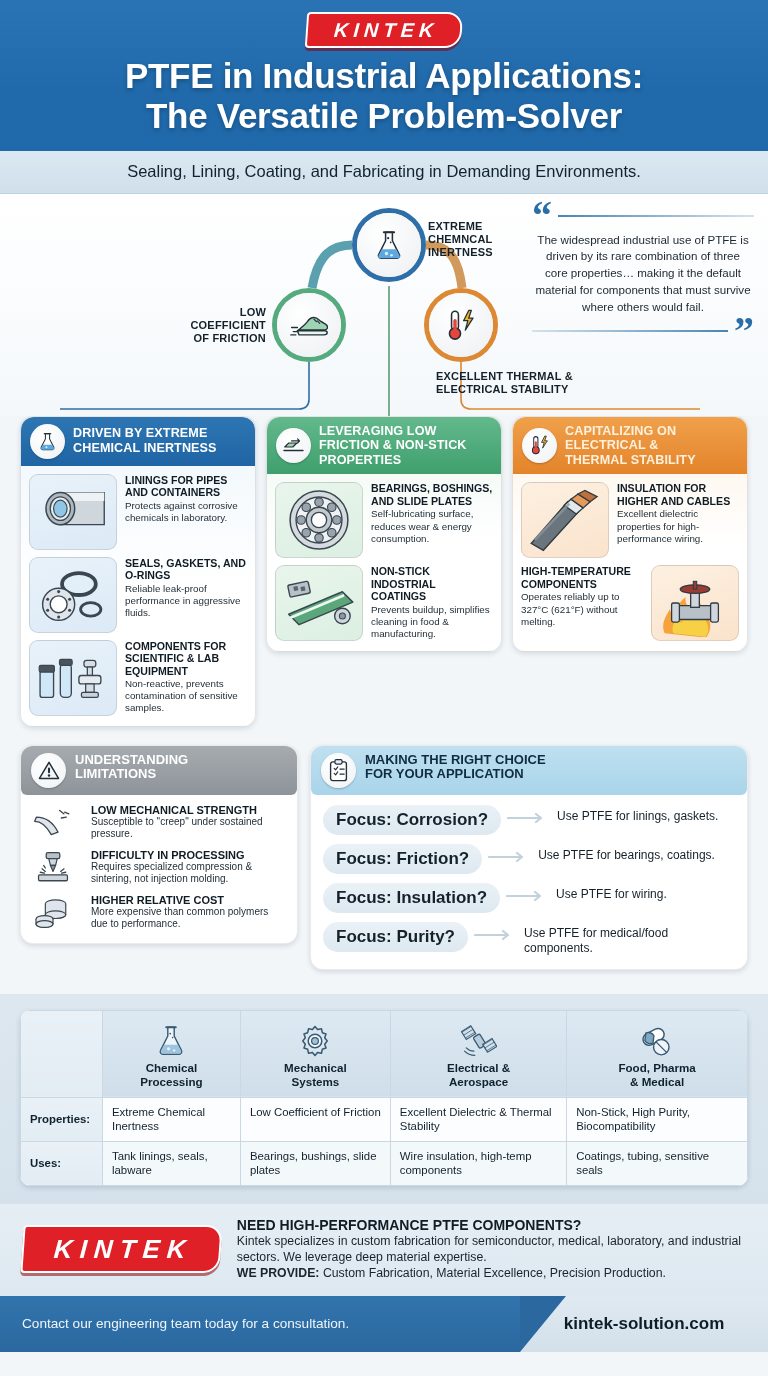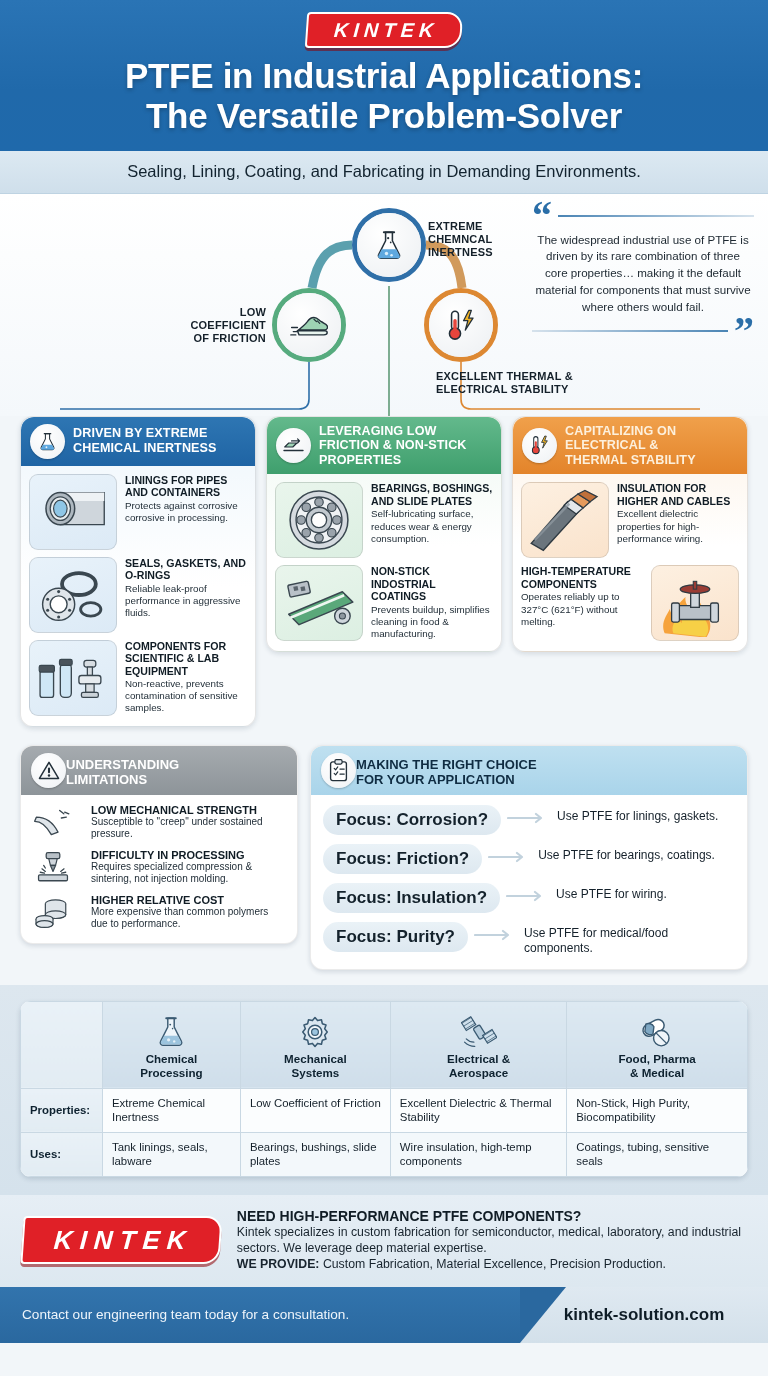--- a/index.html
+++ b/index.html
@@ -128,21 +128,21 @@
   .c3 .thumb { background: linear-gradient(160deg,#fdf0e1,#fae3cc); }
   .item-text h4 { font-size: 10.6px; font-weight: bold; color: #101c25; line-height: 1.18; }
   .item-text p  { font-size: 9.8px; color: #1d2a34; line-height: 1.25; margin-top: 1px; }
 
   
   .mid { display: flex; gap: 12px; padding: 18px 20px 0; align-items: flex-start; }
   .panel { border-radius: 13px; overflow: hidden;
     box-shadow: 0 2px 5px rgba(20,45,70,.14); border: 1px solid rgba(0,0,0,.08); }
   .panel-lim { flex: 0 0 278px; background: #ffffff; }
   .panel-choice { flex: 1; background: #ffffff; }
-  .panel-head { display: flex; align-items: flex-end; padding: 7px 10px; }
+  .panel-head { display: flex; align-items: flex-start; gap: 9px; padding: 7px 10px; border-radius: 6px; }
   .lim-head { background: linear-gradient(180deg,#a6abaf,#8d9499); }
   .lim-head h3 { color: #fff; font-size: 13px; font-weight: bold; line-height: 1.15; }
   .choice-head { background: linear-gradient(180deg,#bfe0f0,#a9d4ea); }
   .choice-head h3 { color: #0f2c42; font-size: 13px; font-weight: bold; line-height: 1.15; }
   .lim-body { padding: 9px 11px 11px; display: flex; flex-direction: column; gap: 7px; }
   .lim-item { display: flex; gap: 17px; align-items: flex-start; }
   .lim-ico { flex: 0 0 42px; height: 38px; display: flex; align-items: center; justify-content: center; }
   .lim-item h4 { font-size: 11px; font-weight: bold; color: #101c25; }
   .lim-item p  { font-size: 10px; color: #1d2a34; line-height: 1.26; }
 
@@ -150,21 +150,21 @@
   .choice-row { display: flex; align-items: flex-start; gap: 6px; }
   .pill {
     background: linear-gradient(180deg,#eaf2f7,#dde8f0);
     border-radius: 999px; padding: 5px 13px; font-size: 17px; font-weight: bold;
     color: #14222c; flex: 0 0 auto; min-width: 132px;
   }
   .arrow { flex: 0 0 44px; display: flex; align-items: center; padding-top: 7px; }
   .choice-row .ans { font-size: 12px; color: #15212b; line-height: 1.3; padding-top: 4px; }
 
   
-  .table-sect { margin-top: 15px; padding: 16px 20px 18px;
+  .table-sect { margin-top: 24px; padding: 16px 20px 18px;
     background: linear-gradient(180deg,#dde7ef 0%, #d5e2ec 100%); }
   .ptable { width: 100%; border-collapse: collapse; border-radius: 11px; overflow: hidden;
     box-shadow: 0 2px 5px rgba(20,45,70,.16); background: #fff; }
   .ptable th, .ptable td { border: 1px solid #c9d8e3; }
   .ptable thead th {
     background: linear-gradient(180deg,#dde9f2,#cfdeea);
     padding: 7px 8px 8px; vertical-align: bottom; text-align: center;
     font-size: 11.6px; color: #0e2troubled; color: #0e2230; font-weight: bold; line-height: 1.2;
   }
   .ptable thead th.corner { background: linear-gradient(180deg,#e9f1f7,#e2ecf3); width: 82px; }
@@ -313,21 +313,21 @@
             <svg width="76" height="60" viewBox="0 0 90 70">
               <path d="M30 12 L82 12 L82 50 L30 50 Z" fill="#cfd6dc" stroke="#3a4750" stroke-width="1.6"></path>
               <path d="M30 12 L82 12 L82 22 L30 22 Z" fill="#eef2f5"></path>
               <ellipse cx="30" cy="31" rx="17" ry="19" fill="#aeb8c0" stroke="#3a4750" stroke-width="1.8"></ellipse>
               <ellipse cx="30" cy="31" rx="12" ry="14" fill="#e7ecef" stroke="#3a4750" stroke-width="1.5"></ellipse>
               <ellipse cx="30" cy="31" rx="8" ry="10" fill="#8fc6e6" stroke="#3a4750" stroke-width="1.4"></ellipse>
             </svg>
           </span>
           <div class="item-text">
             <h4>LININGS FOR PIPES AND CONTAINERS</h4>
-            <p>Protects against corrosive corrosive in processing.</p>
+            <p>Protects against corrosive chemicals in laboratory.</p>
           </div>
         </div>
 
         <div class="item">
           <span class="thumb">
             <svg width="76" height="60" viewBox="0 0 90 70">
               <ellipse cx="52" cy="22" rx="20" ry="13" fill="none" stroke="#3a4750" stroke-width="4.5"></ellipse>
               <circle cx="28" cy="46" r="19" fill="#dfe5ea" stroke="#3a4750" stroke-width="1.7"></circle>
               <circle cx="28" cy="46" r="10" fill="#fff" stroke="#3a4750" stroke-width="1.7"></circle>
               <circle cx="28" cy="31" r="1.8" fill="#3a4750"></circle>

